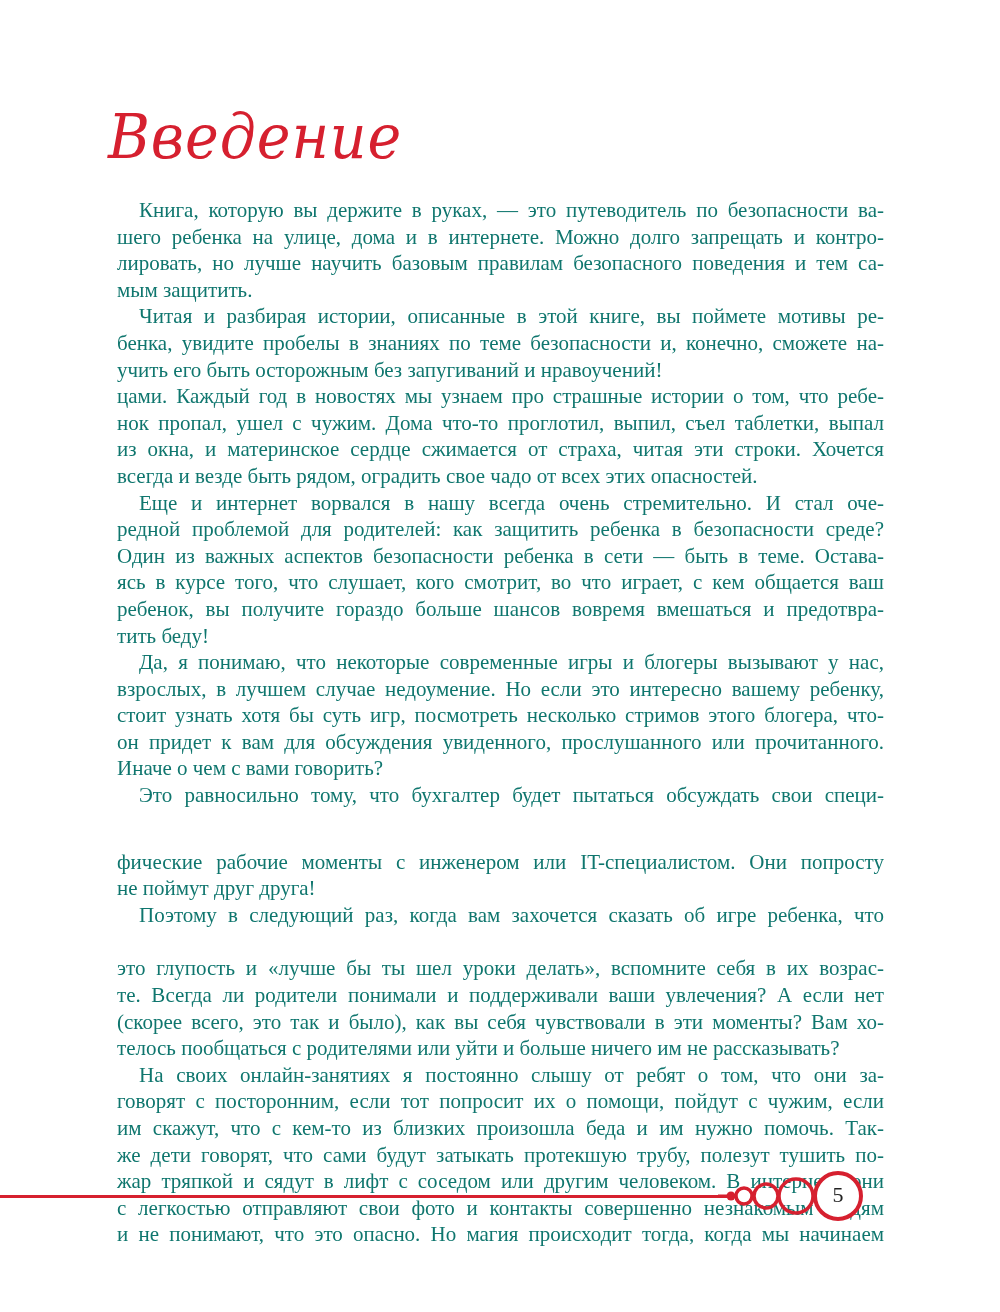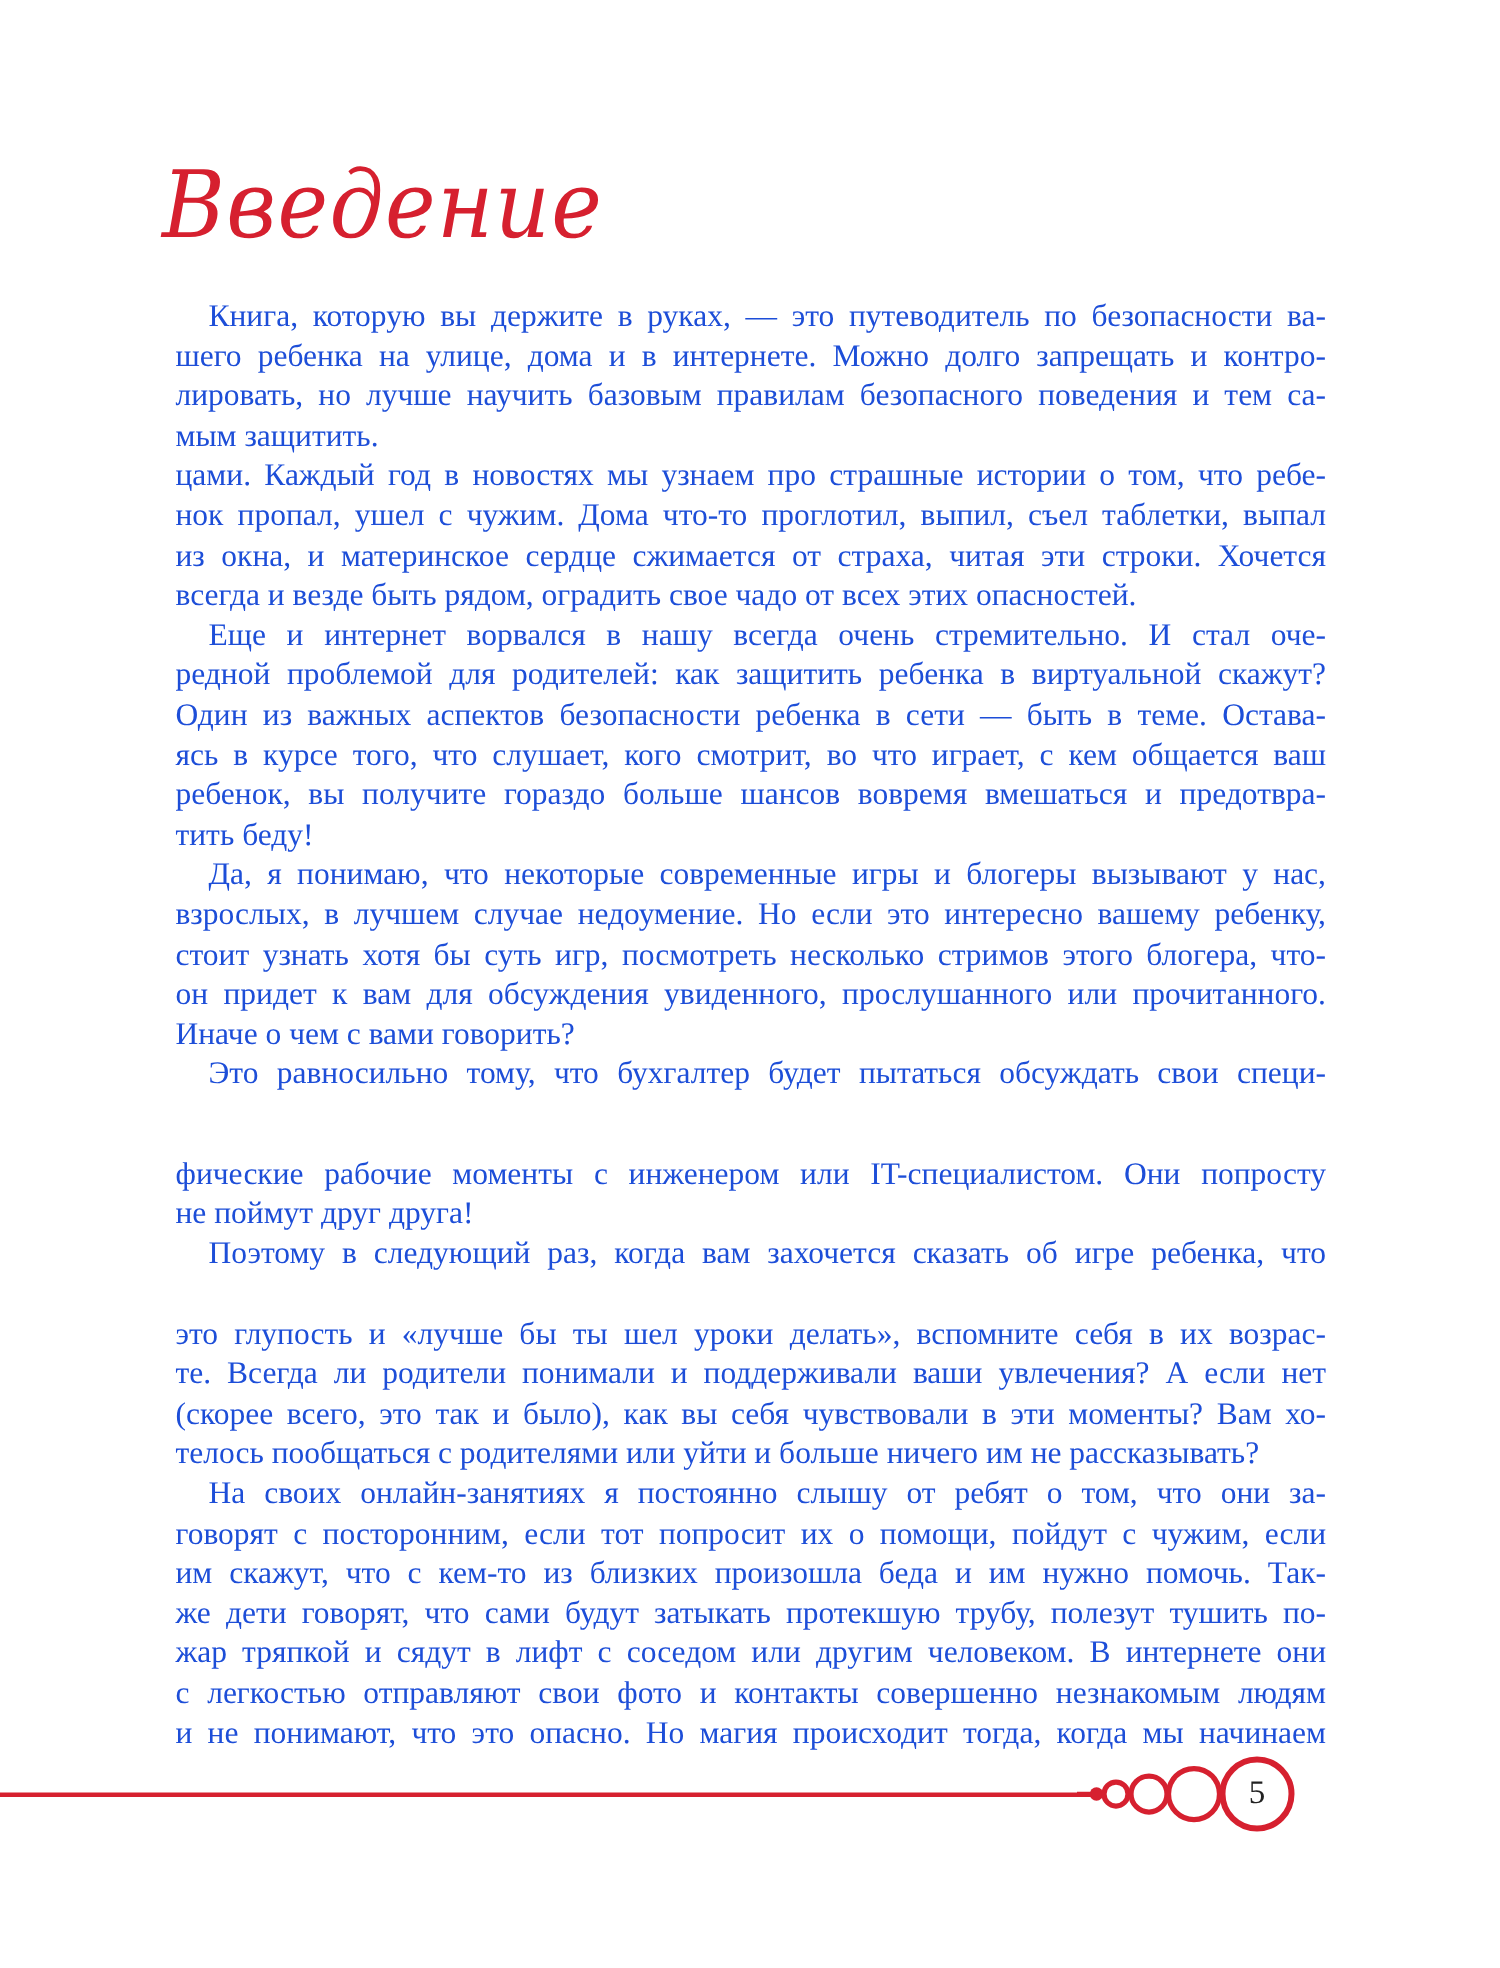--- a/index.html
+++ b/index.html
@@ -8,21 +8,21 @@
     position:absolute; left:108px; top:100px;
     font-family:"DejaVu Serif", serif;
     font-size:62px; color:#d6202f; letter-spacing:1px;
     font-style:italic; font-weight:normal;
     transform:scaleX(0.92); transform-origin:left top;
     margin:0;
   }
   .body-text {
     position:absolute; left:117px; top:197px; width:767px;
     font-family:"Liberation Serif", serif;
-    font-size:21px; line-height:26.6px; color:#1d4ed8;
+    font-size:21px; line-height:26.6px; color:#0f766e;
     text-align:justify;
   }
   .body-text p { margin:0; text-indent:0; }
   .line { display:block; white-space:nowrap; text-align:justify; text-align-last:justify; }
   .line.last { text-align-last:left; }
   .footer-rule {
     position:absolute; left:0; top:1195px; width:728px; height:3px; background:#d6202f;
   }
   .ornament { position:absolute; left:718px; top:1170px; width:160px; height:56px; }
   .page-num {
@@ -36,28 +36,33 @@
 <h1 class="title">Введение</h1>
 
 <div class="body-text" id="body-text">
     <p>
       <span class="line" style="padding-left: 22px; text-indent: 0px; margin-left: 0px; box-sizing: border-box; width: auto; display: block;">Книга, которую вы держите в руках, — это путеводитель по безопасности ва-</span>
       <span class="line" style="text-indent: 0px; display: block;">шего ребенка на улице, дома и в интернете. Можно долго запрещать и контро-</span>
       <span class="line" style="text-indent: 0px; display: block;">лировать, но лучше научить базовым правилам безопасного поведения и тем са-</span>
       <span class="line last" style="text-indent: 0px; display: block;">мым защитить.</span>
     </p>
     <p>
+      <span class="line" style="padding-left: 22px; text-indent: 0px; margin-left: 0px; box-sizing: border-box; width: auto; display: block;">Читая и разбирая истории, описанные в этой книге, вы поймете мотивы ре-</span>
+      <span class="line" style="text-indent: 0px; display: block;">бенка, увидите пробелы в знаниях по теме безопасности и, конечно, сможете на-</span>
+      <span class="line last" style="text-indent: 0px; display: block;">учить его быть осторожным без запугиваний и нравоучений!</span>
+    </p>
+    <p>
       <span class="line" style="text-indent: 0px; display: block;">цами. Каждый год в новостях мы узнаем про страшные истории о том, что ребе-</span>
       <span class="line" style="text-indent: 0px; display: block;">нок пропал, ушел с чужим. Дома что-то проглотил, выпил, съел таблетки, выпал</span>
       <span class="line" style="text-indent: 0px; display: block;">из окна, и материнское сердце сжимается от страха, читая эти строки. Хочется</span>
       <span class="line last" style="text-indent: 0px; display: block;">всегда и везде быть рядом, оградить свое чадо от всех этих опасностей.</span>
     </p>
     <p>
       <span class="line" style="padding-left: 22px; text-indent: 0px; margin-left: 0px; box-sizing: border-box; width: auto; display: block;">Еще и интернет ворвался в нашу всегда очень стремительно. И стал оче-</span>
-      <span class="line" style="text-indent: 0px; display: block;">редной проблемой для родителей: как защитить ребенка в виртуальной скажут?</span>
+      <span class="line" style="text-indent: 0px; display: block;">редной проблемой для родителей: как защитить ребенка в безопасности среде?</span>
       <span class="line" style="text-indent: 0px; display: block;">Один из важных аспектов безопасности ребенка в сети — быть в теме. Остава-</span>
       <span class="line" style="text-indent: 0px; display: block;">ясь в курсе того, что слушает, кого смотрит, во что играет, с кем общается ваш</span>
       <span class="line" style="text-indent: 0px; display: block;">ребенок, вы получите гораздо больше шансов вовремя вмешаться и предотвра-</span>
       <span class="line last" style="text-indent: 0px; display: block;">тить беду!</span>
     </p>
     <p>
       <span class="line" style="padding-left: 22px; text-indent: 0px; margin-left: 0px; box-sizing: border-box; width: auto; display: block;">Да, я понимаю, что некоторые современные игры и блогеры вызывают у нас,</span>
       <span class="line" style="text-indent: 0px; display: block;">взрослых, в лучшем случае недоумение. Но если это интересно вашему ребенку,</span>
       <span class="line" style="text-indent: 0px; display: block;">стоит узнать хотя бы суть игр, посмотреть несколько стримов этого блогера, что-</span>
       <span class="line" style="text-indent: 0px; display: block;">он придет к вам для обсуждения увиденного, прослушанного или прочитанного.</span>

